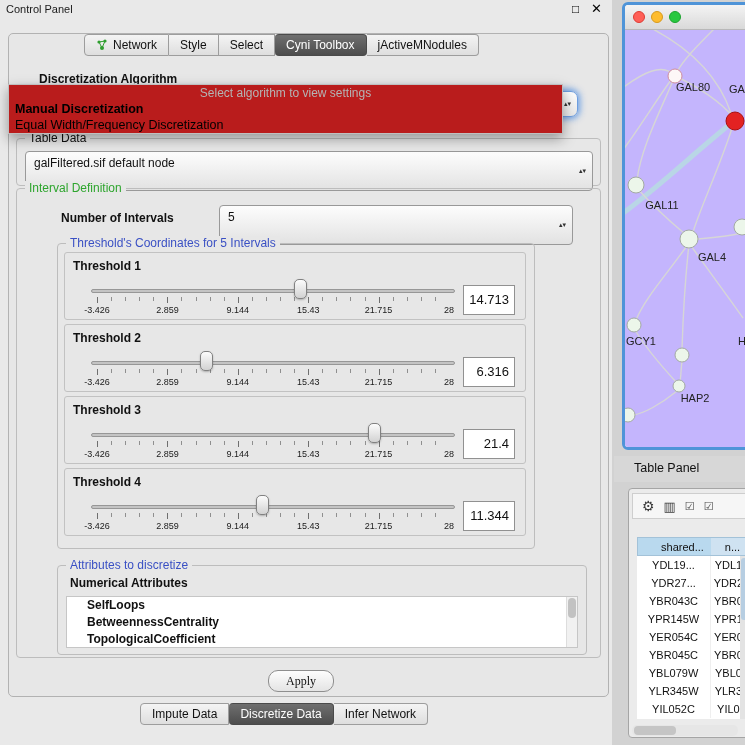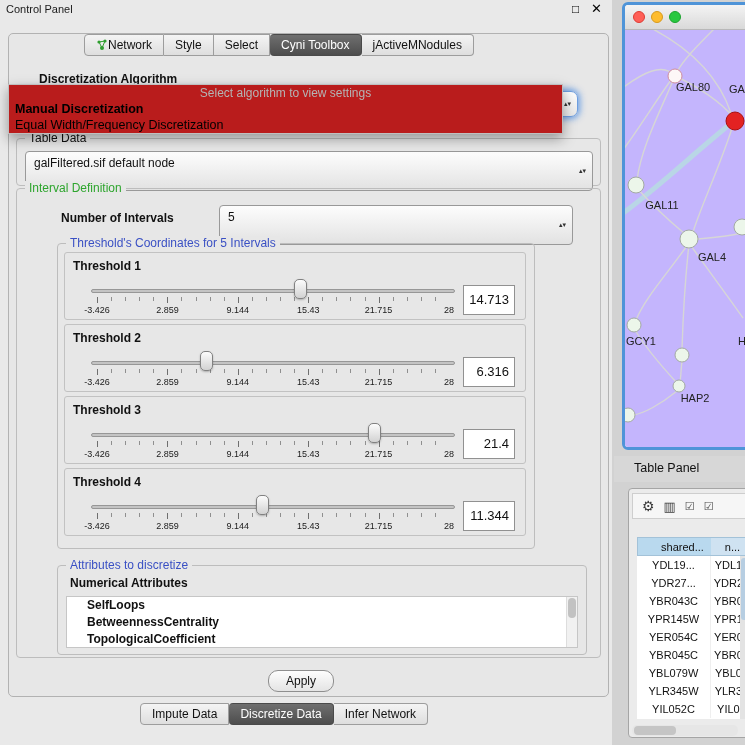--- a/index.html
+++ b/index.html
@@ -11,21 +11,21 @@
   
   .control-panel { position:absolute; left:0; top:0; width:612px; height:745px; }
   .cp-title { position:absolute; left:6px; top:3px; font-size:11px; color:#1a1a1a; }
   .btn-min { position:absolute; left:572px; top:2px; font-size:12px; color:#000; }
   .btn-close { position:absolute; left:591px; top:1px; font-size:13px; font-weight:bold; color:#000; }
   .cp-inner { position:absolute; left:8px; top:33px; width:601px; height:664px; background:#e7e7e7; border:1px solid #b2b2b2; border-radius:5px; }
 
   .tabs { position:absolute; display:flex; z-index:6; }
   .tabs-top { left:84px; top:34px; }
   .tabs-bottom { left:140px; top:703px; }
-  .tab { height:22px; padding:0 11px; font-size:12px; background:linear-gradient(#f4f4f4,#dedede); border:1px solid #9d9d9d; border-left:none; color:#111; display:flex; align-items:center; white-space:nowrap; }
+  .tab { height:22px; padding:0 11px; font-size:12px; background:linear-gradient(#f4f4f4,#dedede); border:1px solid #9d9d9d; border-left:none; color:#111; display:flex; align-items:center; gap:5px; white-space:nowrap; }
   .tab:first-child { border-left:1px solid #9d9d9d; border-radius:4px 0 0 4px; }
   .tab:last-child { border-radius:0 4px 4px 0; }
   .tab.selected { background:linear-gradient(#6f6f6f,#4d4d4d); color:#fff; border-color:#4a4a4a; border-radius:4px; }
 
   
   .algo-label { position:absolute; left:18px; top:72px; font-size:12px; font-weight:bold; z-index:2;padding-left:21px; }
   .algo-combo { position:absolute; left:18px; top:91px; width:560px; height:26px; background:linear-gradient(#fdfdfd,#e7e7e7); border:1px solid #6f9fe0; border-radius:7px; box-shadow:0 0 6px 2px rgba(88,148,228,0.85); z-index:3; }
   .stepper { position:absolute; right:6px; top:50%; transform:translateY(-50%); display:flex; flex-direction:column; align-items:center; font-size:7px; line-height:6px; color:#333; }
   .algo-popup { position:absolute; left:8px; top:84px; width:555px; height:50px; background:#b91c1c; border:1px solid #bfbfbf; box-shadow:0 5px 12px rgba(0,0,0,0.35); z-index:10; }
   .popup-prompt { text-align:center; color:#b4b4b4; font-size:12px; height:16px; line-height:16px; }
@@ -59,21 +59,21 @@
   .tick-label { position:absolute; transform:translateX(-50%); font-size:9px; color:#1a1a1a; white-space:nowrap; }
   .thr-value { position:absolute; right:10px; top:32px; width:52px; height:30px; background:#fff; border:1px solid #919191; font-size:13px; line-height:28px; text-align:right; padding-right:5px; }
 
   .attr-group { left:40px; top:376px; width:530px; height:90px; }
   .attr-header { position:absolute; left:12px; top:10px; font-weight:bold; font-size:12px; }
   .attr-list { position:absolute; left:8px; top:30px; width:512px; height:52px; background:#fff; border:1px solid #c6c6c6; overflow:hidden; }
   .attr-item { font-size:12px; height:17px; line-height:17px; padding-left:20px;font-weight:bold; }
   .attr-scroll { position:absolute; right:0; top:0; width:11px; height:100%; background:#f1f1f1; border-left:1px solid #ddd; }
   .attr-thumb { position:absolute; left:1px; top:1px; width:8px; height:20px; background:#c2c2c2; border-radius:4px; }
 
-  .apply-btn { position:absolute; left:268px; top:670px; width:66px; height:22px; background:linear-gradient(#fdfdfd,#e4e4e4); border:1px solid #8e8e8e; border-radius:10px; font-size:12px; text-align:center; line-height:20px; }
+  .apply-btn { position:absolute; left:268px; top:670px; width:66px; height:22px; background:linear-gradient(#fdfdfd,#e4e4e4); border:1px solid #8e8e8e; border-radius:10px; font-size:12px; text-align:center; line-height:20px;font-family:Liberation Serif, serif; }
 
   
   .net-window { position:absolute; left:622px; top:2px; width:126px; height:448px; border:3px solid #4f94d8; border-radius:6px 0 0 6px; background:#fff; overflow:hidden; z-index:2; }
   .net-titlebar { position:absolute; left:0; top:0; right:0; height:25px; background:linear-gradient(#f4f4f4,#d9d9d9); border-bottom:1px solid #b8b8b8; }
   .light { position:absolute; top:6px; width:12px; height:12px; border-radius:50%; }
   .light.red { left:8px; background:#ff5f57; border:1px solid #dd3c34; }
   .light.yellow { left:26px; background:#febc2e; border:1px solid #d69a1e; }
   .light.green { left:44px; background:#28c840; border:1px solid #1da32f; }
   .net-canvas { position:absolute; left:0; top:25px; right:0; bottom:0; background:#c4b5fd; }
   .net-canvas svg text { font-family:"Liberation Sans",sans-serif; font-size:11px; fill:#222; }

